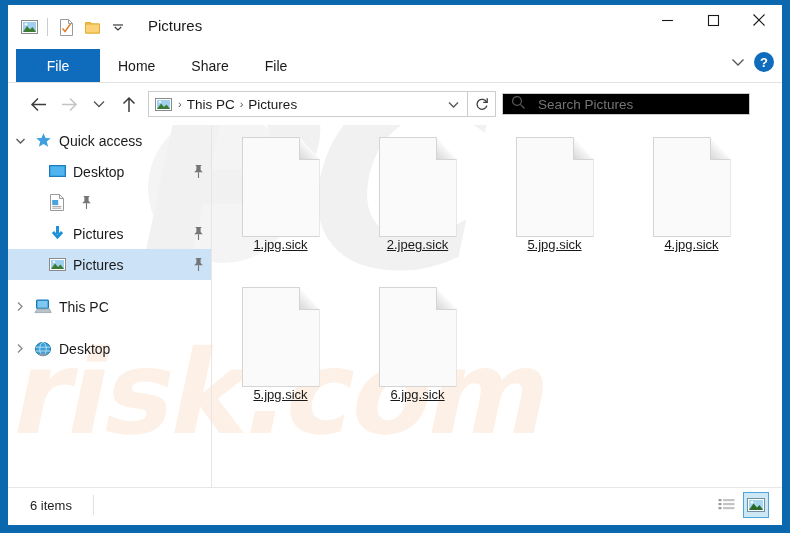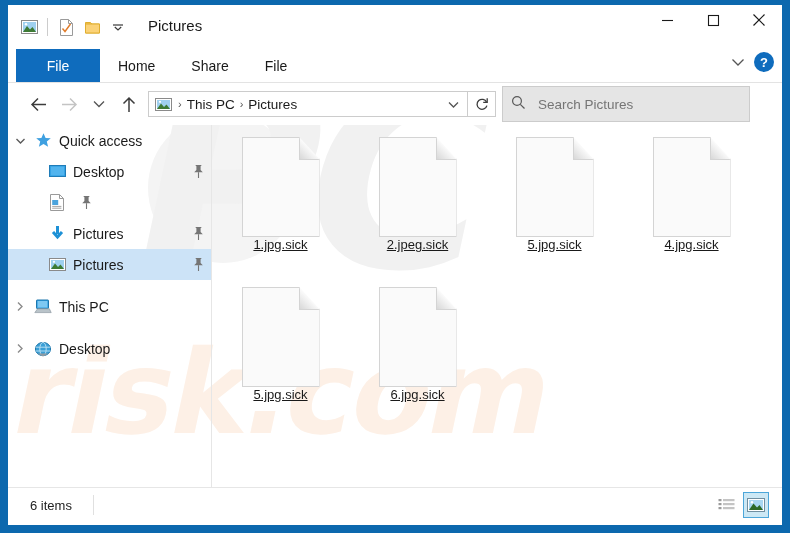--- a/index.html
+++ b/index.html
@@ -150,23 +150,23 @@
   }
   #refresh-btn {
     width: 28px; height: 26px;
     border: 1px solid #cccccc; border-left: none;
     background: #ffffff;
     display: flex; align-items: center; justify-content: center;
     box-sizing: border-box;
   }
   #searchbox {
     margin-left: 6px;
-    width: 248px; height: 36px;
+    width: 248px; height: 22px;
     border: 1px solid #cccccc;
-    background: #e5e5e5;
+    background: #000000;
     display: flex; align-items: center;
     padding-left: 8px;
     box-sizing: border-box;
   }
   #search-input {
     border: none; outline: none; background: transparent;
     font-family: "Liberation Sans", sans-serif;
     font-size: 13.5px; color: #6d6d6d;
     margin-left: 10px; width: 190px;
   }

